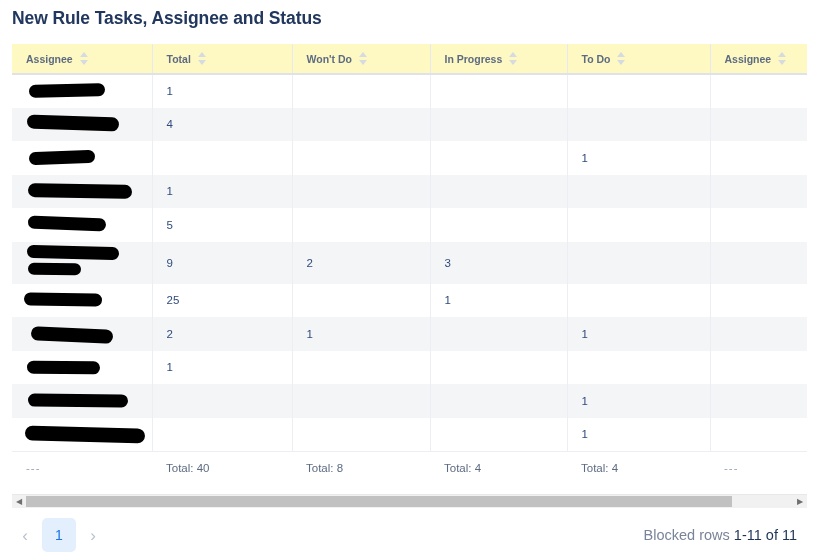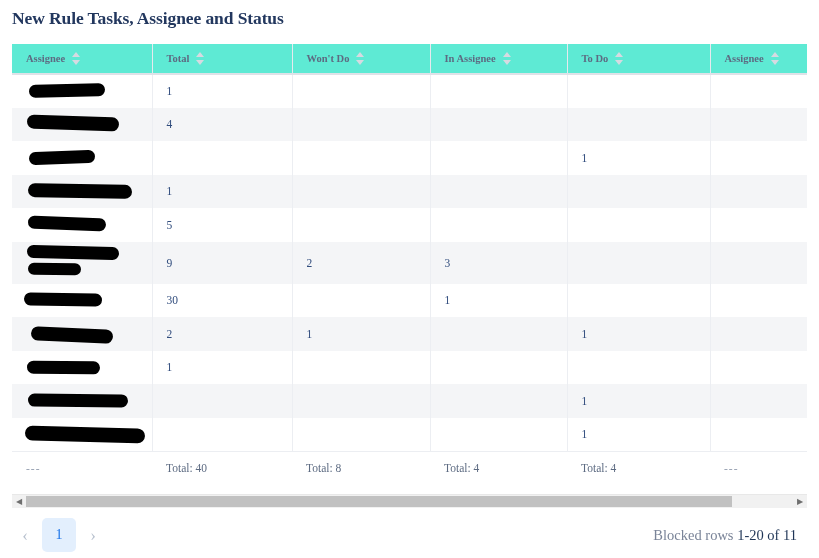--- a/index.html
+++ b/index.html
@@ -3,21 +3,21 @@
 <meta charset="utf-8">
 <style>
   * { box-sizing: border-box; }
   html, body {
     margin: 0; padding: 0;
     width: 819px; height: 558px;
     background: #ffffff;
     font-family: "Liberation Sans", sans-serif;
     overflow: hidden;
   }
-  .page { position: relative; width: 819px; height: 558px; background:#fff;font-family:Liberation Serif, serif; }
+  .page { position: relative; width: 819px; height: 558px; background:#fff; }
 
   
   .title {
     position: absolute;
     left: 12px; top: 8px;
     font-size: 17.5px;
     font-weight: bold;
     color: #22375e;
     letter-spacing: -0.1px;
     white-space: nowrap;
@@ -42,21 +42,21 @@
   table.grid col.c5 { width: 97px; }
 
   thead th {
     height: 30px;
     padding: 0 0 0 14px;
     text-align: left;
     vertical-align: middle;
     font-size: 10.5px;
     font-weight: bold;
     color: #5d6b82;
-    background: #5eead4;
+    background: #fef9c3;
     border-right: 1px solid #e7e9ee;
     border-bottom: 2px solid #dfe2e8;
     white-space: nowrap;
   }
   thead th:last-child { border-right: none; }
   .th-inner { display: inline-flex; align-items: center; gap: 7px; }
   .sort-ico { display: inline-block; width: 8px; height: 13px; position: relative; }
   .sort-ico::before, .sort-ico::after {
     content: ""; position: absolute; left: 0;
     border-left: 4px solid transparent;
@@ -182,21 +182,21 @@
             </span>
           </th>
           <th>
             <span class="th-inner">
               <span>Won't Do</span>
               <span class="sort-ico"></span>
             </span>
           </th>
           <th>
             <span class="th-inner">
-              <span>In Assignee</span>
+              <span>In Progress</span>
               <span class="sort-ico"></span>
             </span>
           </th>
           <th>
             <span class="th-inner">
               <span>To Do</span>
               <span class="sort-ico"></span>
             </span>
           </th>
           <th>
@@ -274,21 +274,21 @@
           <td>2</td>
           <td>3</td>
           <td></td>
           <td></td>
         </tr>
 
         <tr class="odd">
           <td class="redact-cell">
             <span class="stroke" style="left:12px;top:9px;width:78px;height:13px;transform:rotate(1deg);"></span>
           </td>
-          <td>30</td>
+          <td>25</td>
           <td></td>
           <td>1</td>
           <td></td>
           <td></td>
         </tr>
 
         <tr class="even">
           <td class="redact-cell">
             <span class="stroke" style="left:19px;top:11px;width:82px;height:14px;transform:rotate(2.5deg);"></span>
           </td>
@@ -356,16 +356,16 @@
   </div>
 
   <div class="pager">
     <div class="pg-arrow">‹</div>
     <div class="pg-num">1</div>
     <div class="pg-arrow">›</div>
   </div>
 
   <div class="showing">
     <span class="lbl">Blocked rows</span>
-    <span class="val">1-20 of 11</span>
+    <span class="val">1-11 of 11</span>
   </div>
 
 </div>
 
 </body></html>

